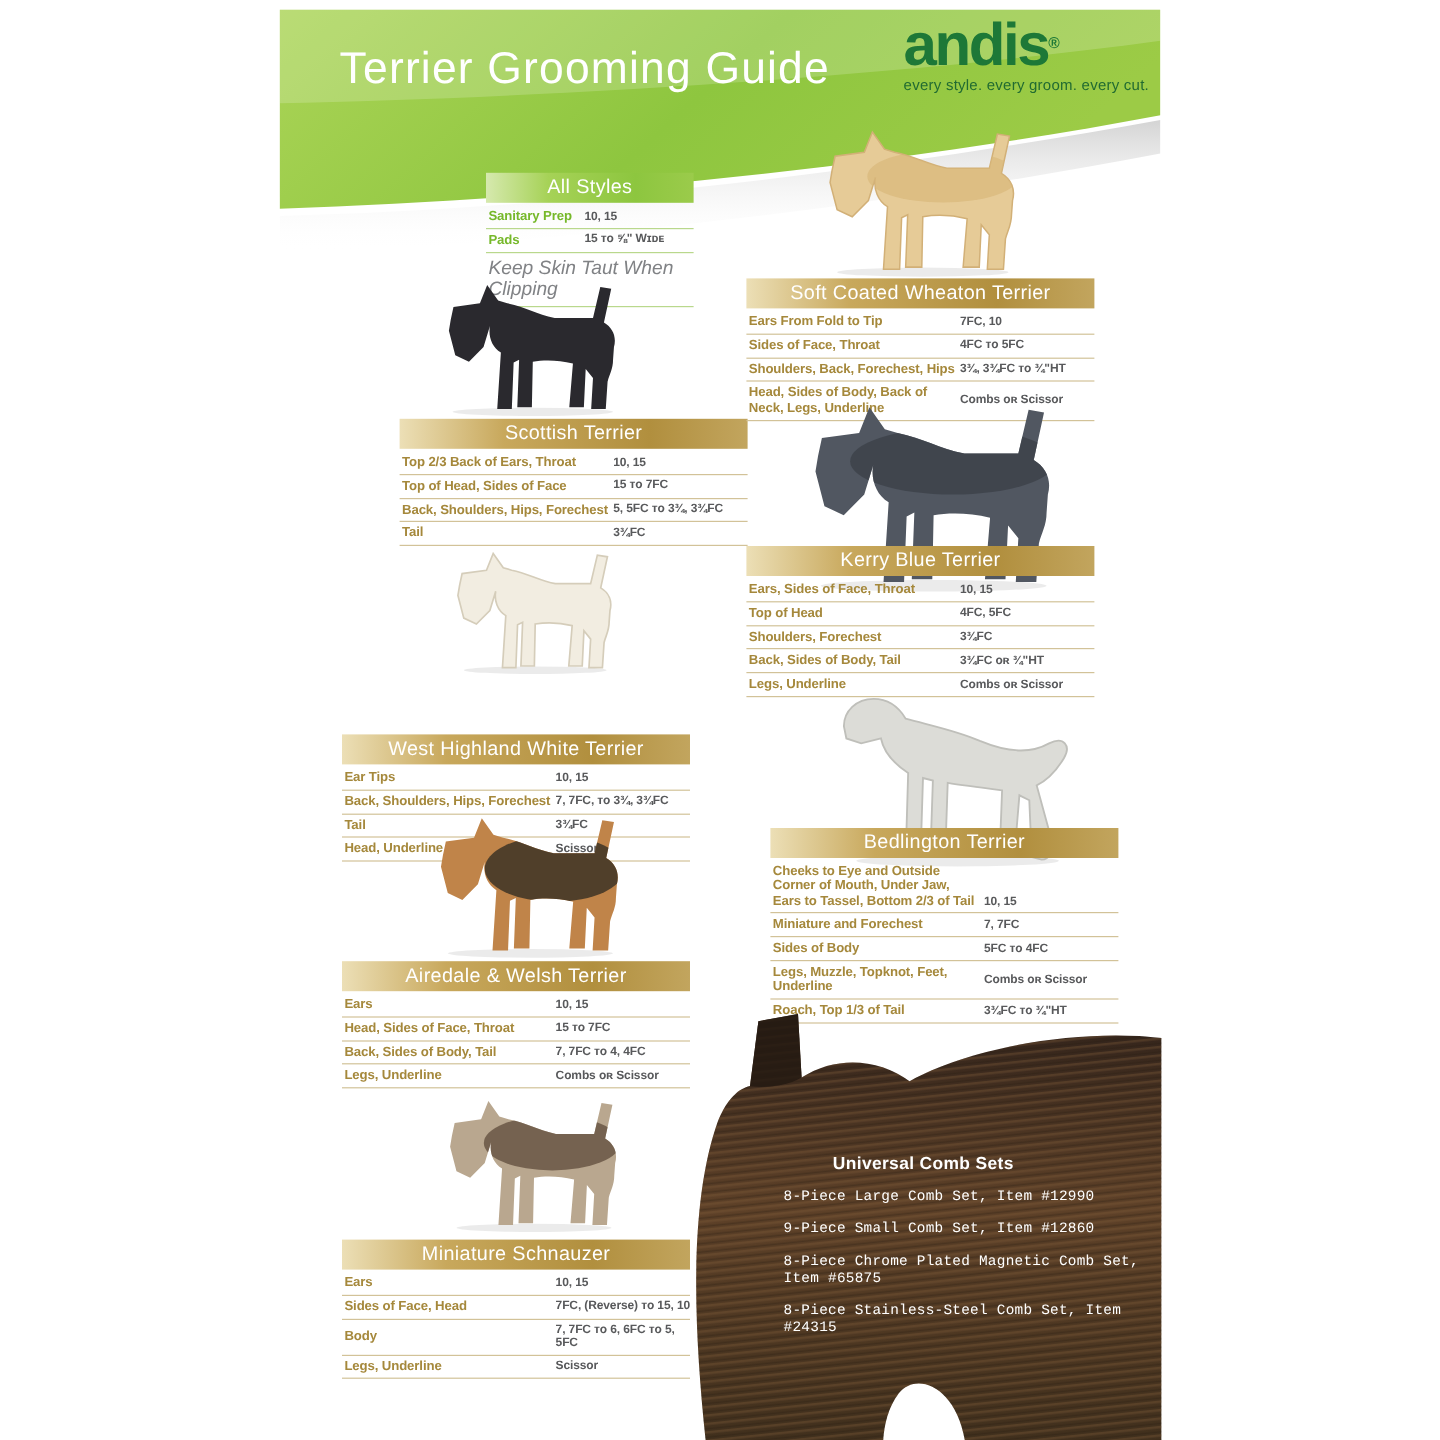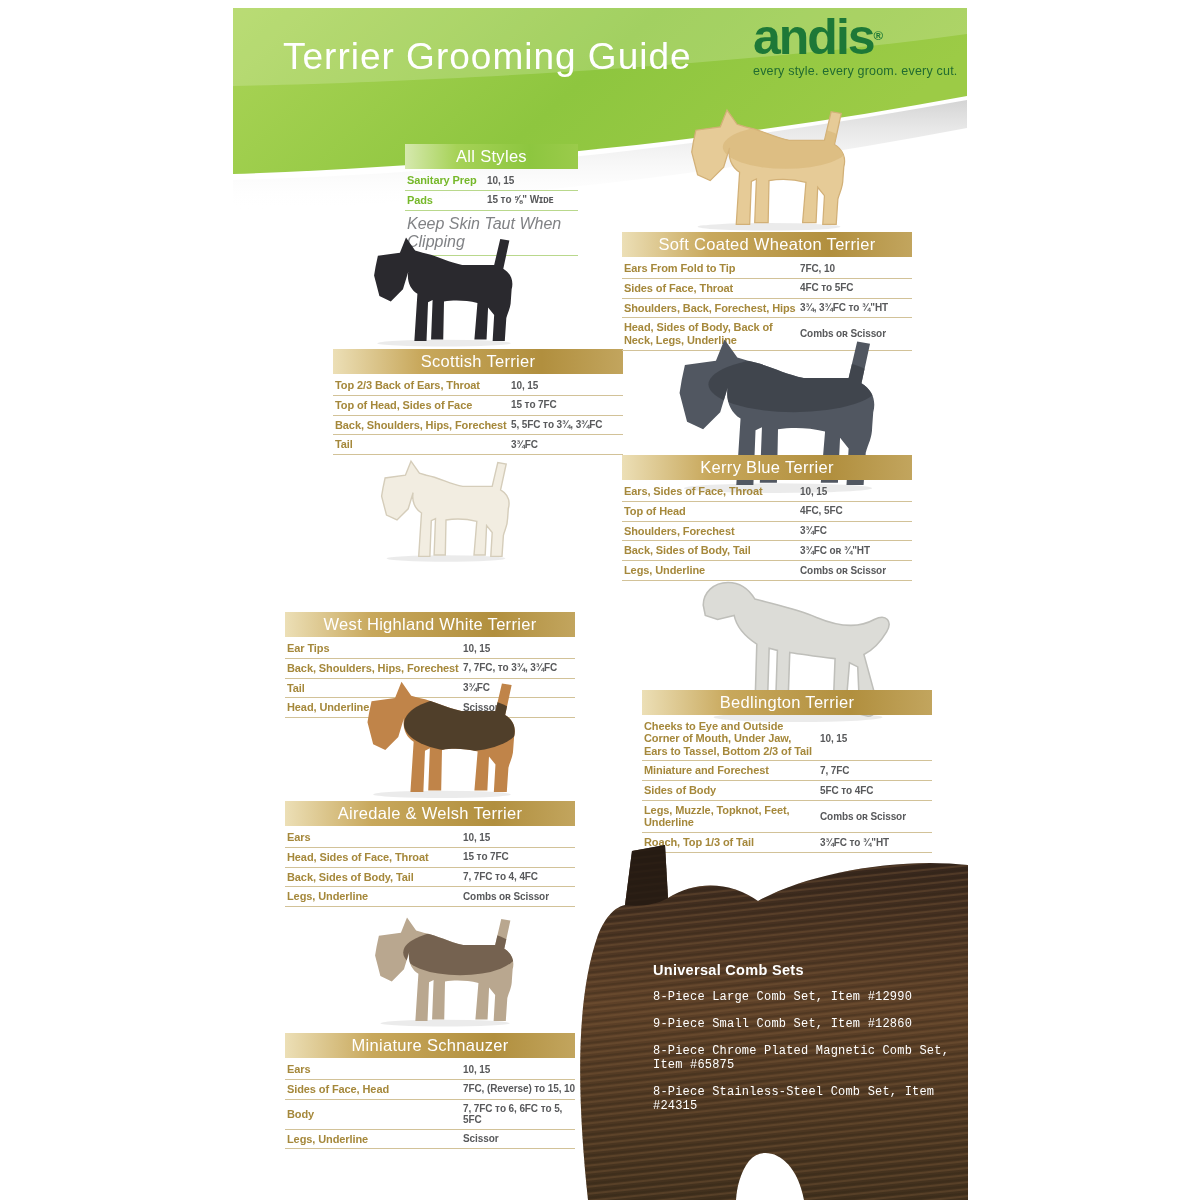--- a/index.html
+++ b/index.html
@@ -15,35 +15,35 @@
   .logo-reg{font-size:13px;font-weight:bold;vertical-align:14px;letter-spacing:0;}
   .logo-tag{color:#216b31;font-size:12.5px;margin-top:2px;letter-spacing:.2px;}
 
   
   .gtable{position:absolute;width:290px;}
   .gtable .t-head{height:25px;line-height:25px;text-align:center;color:#ffffff;font-size:16.5px;font-weight:400;letter-spacing:.3px;
      background:linear-gradient(90deg,#ecdfb6 0%,#c8a85c 30%,#b18f3e 72%,#c2a55e 100%);margin-bottom:2px;}
   .gtable.green-table .t-head{background:linear-gradient(90deg,#d6e9ae 0%,#a6d257 30%,#8dc63f 72%,#9bcb4b 100%);}
   .t-row{display:flex;align-items:center;border-bottom:1.5px solid #d2c298;padding:3px 0 3.5px 2px;}
   .green-table .t-row{border-bottom-color:#b9d88c;}
-  .t-row.v-bottom{}
+  .t-row.v-bottom{align-items:flex-end;}
   .t-label{flex:0 0 176px;color:#a5883b;font-size:11px;font-weight:bold;line-height:1.12;letter-spacing:-0.1px;padding-right:4px;box-sizing:border-box;}
   .green-table .t-label{color:#76b82a;flex-basis:80px;}
   .t-val{flex:1;color:#58595b;font-size:10px;font-weight:bold;line-height:1.12;letter-spacing:-0.1px;}
   .t-note{display:block;border-bottom:1.5px solid #b9d88c;padding:4px 0 4px 2px;color:#808285;font-size:16px;font-style:italic;}
   .allstyles{width:173px;}
 
   
   .dogfig{position:absolute;}
   .dogfig svg{display:block;width:100%;height:auto;}
 
   
   .brown-photo{position:absolute;}
   .comb-block{position:absolute;color:#ffffff;}
-  .comb-title{font-size:14.5px;font-weight:bold;letter-spacing:.3px;margin-bottom:12px;}
+  .comb-title{font-size:14.5px;font-weight:bold;letter-spacing:.3px;margin-bottom:12px;margin-left:41px;}
   .comb-item{font-size:12px;margin-bottom:13px;letter-spacing:.2px;font-family:Liberation Mono, monospace;}
 </style>
 </head>
 <body>
 
 <div class="canvas">
  <div class="poster">
 
   <svg class="header-art" viewBox="0 0 734 205" preserveAspectRatio="none">
     <defs>

